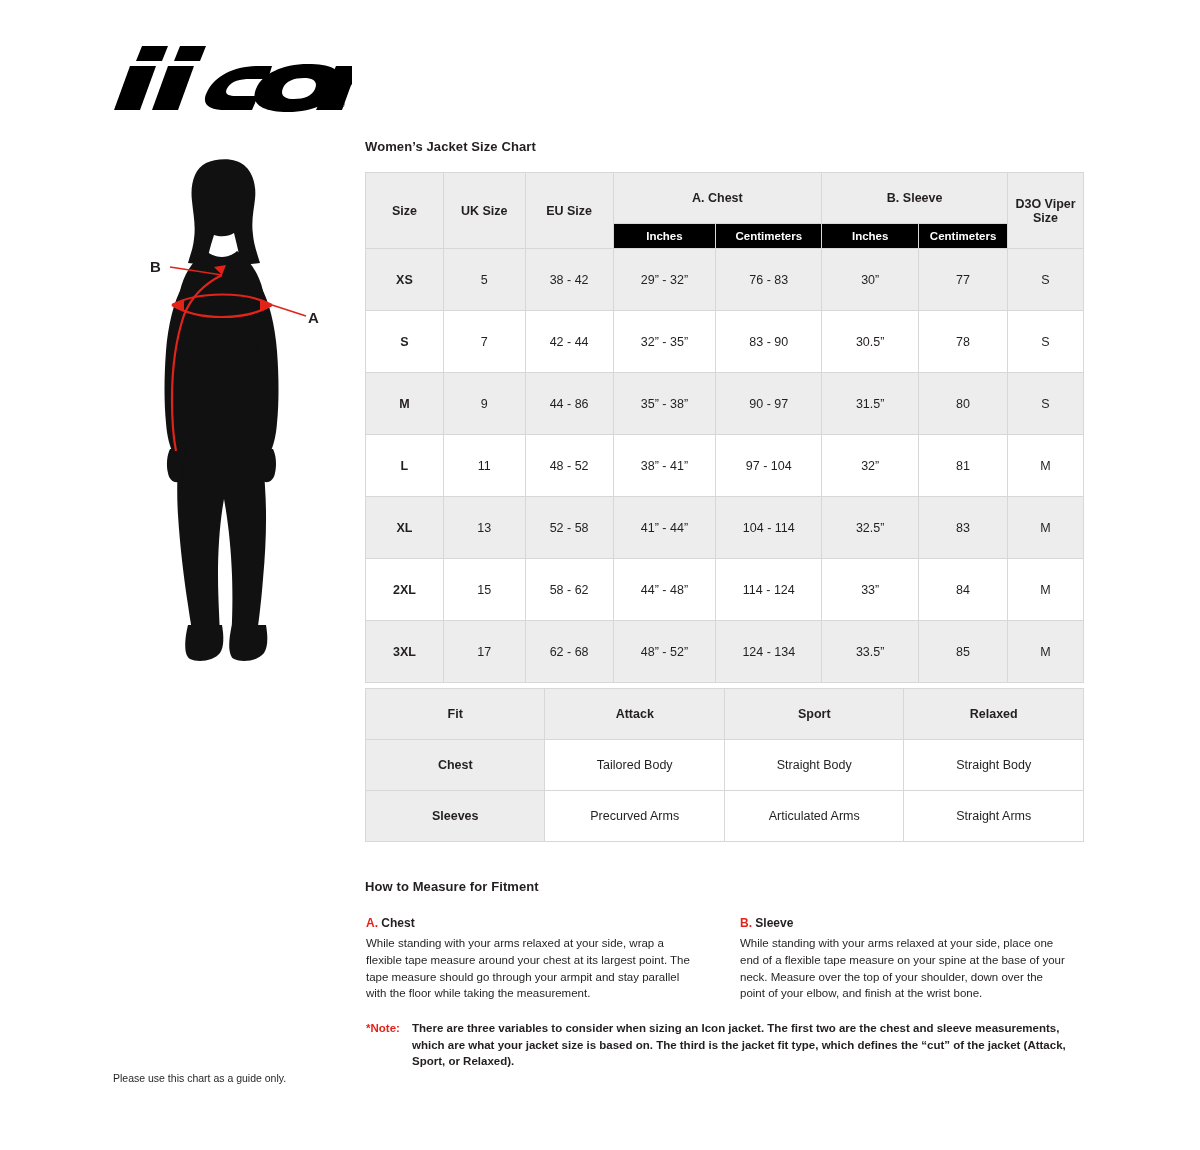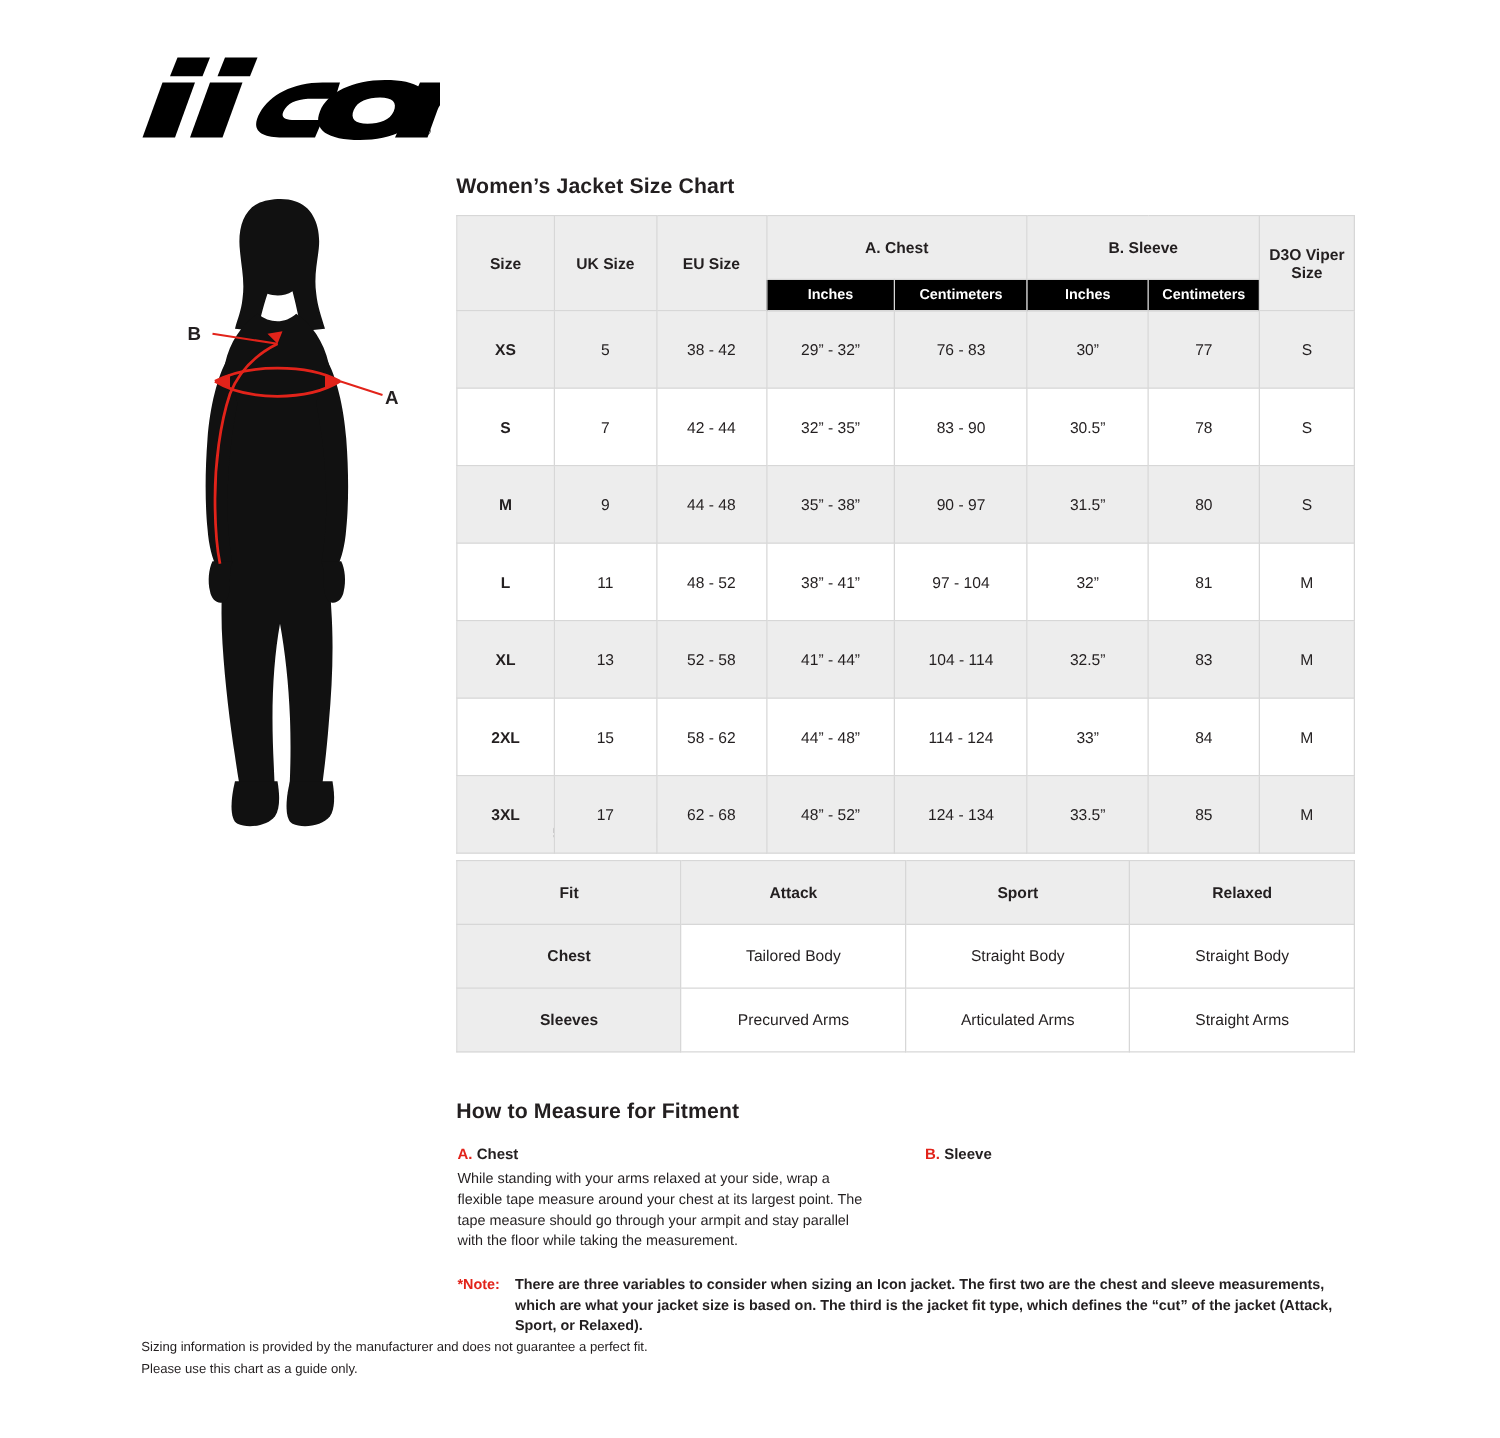--- a/index.html
+++ b/index.html
@@ -21,21 +21,21 @@
 
   
   .figure-wrap {
     position: absolute; left: 110px; top: 155px;
     width: 240px; height: 520px;
   }
 
   
   .h-title {
     position: absolute;
-    font-size: 17px; font-weight: bold; letter-spacing: 0.1px;
+    font-size: 13px; font-weight: bold; letter-spacing: 0.1px;
     color: #231f20;
   }
   #title-size-chart { left: 365px; top: 139px; }
   #title-styles     { left: 365px; top: 655px; margin-left: 32px; }
   #title-measure    { left: 365px; top: 879px; }
 
   
   table {
     border-collapse: collapse;
     position: absolute;
@@ -216,21 +216,21 @@
         <td>42 - 44</td>
         <td>32” - 35”</td>
         <td>83 - 90</td>
         <td>30.5”</td>
         <td>78</td>
         <td>S</td>
       </tr>
       <tr class="shade">
         <td class="sizecell">M</td>
         <td>9</td>
-        <td>44 - 48</td>
+        <td>44 - 86</td>
         <td>35” - 38”</td>
         <td>90 - 97</td>
         <td>31.5”</td>
         <td>80</td>
         <td>S</td>
       </tr>
       <tr class="plain">
         <td class="sizecell">L</td>
         <td>11</td>
         <td>48 - 52</td>
@@ -308,24 +308,24 @@
       <span>Chest</span>
     </div>
     <div class="measure-body">While standing with your arms relaxed at your side, wrap a flexible tape measure around your chest at its largest point. The tape measure should go through your armpit and stay parallel with the floor while taking the measurement.</div>
   </div>
 
   <div class="measure-col" id="measure-sleeve">
     <div class="measure-head">
       <span class="letter">B.</span>
       <span>Sleeve</span>
     </div>
+    <div class="measure-body">While standing with your arms relaxed at your side, place one end of a flexible tape measure on your spine at the base of your neck. Measure over the top of your shoulder, down over the point of your elbow, and finish at the wrist bone.</div>
   </div>
 
   <div id="note">
     <span class="note-label">*Note:</span><span class="note-text">There are three variables to consider when sizing an Icon jacket. The first two are the chest and sleeve measurements, which are what your jacket size is based on. The third is the jacket fit type, which defines the “cut” of the jacket (Attack, Sport, or Relaxed).</span>
   </div>
 
   <div id="footer">
-    <div>Sizing information is provided by the manufacturer and does not guarantee a perfect fit.</div>
     <div>Please use this chart as a guide only.</div>
   </div>
 
 </div>
 
 </body></html>

